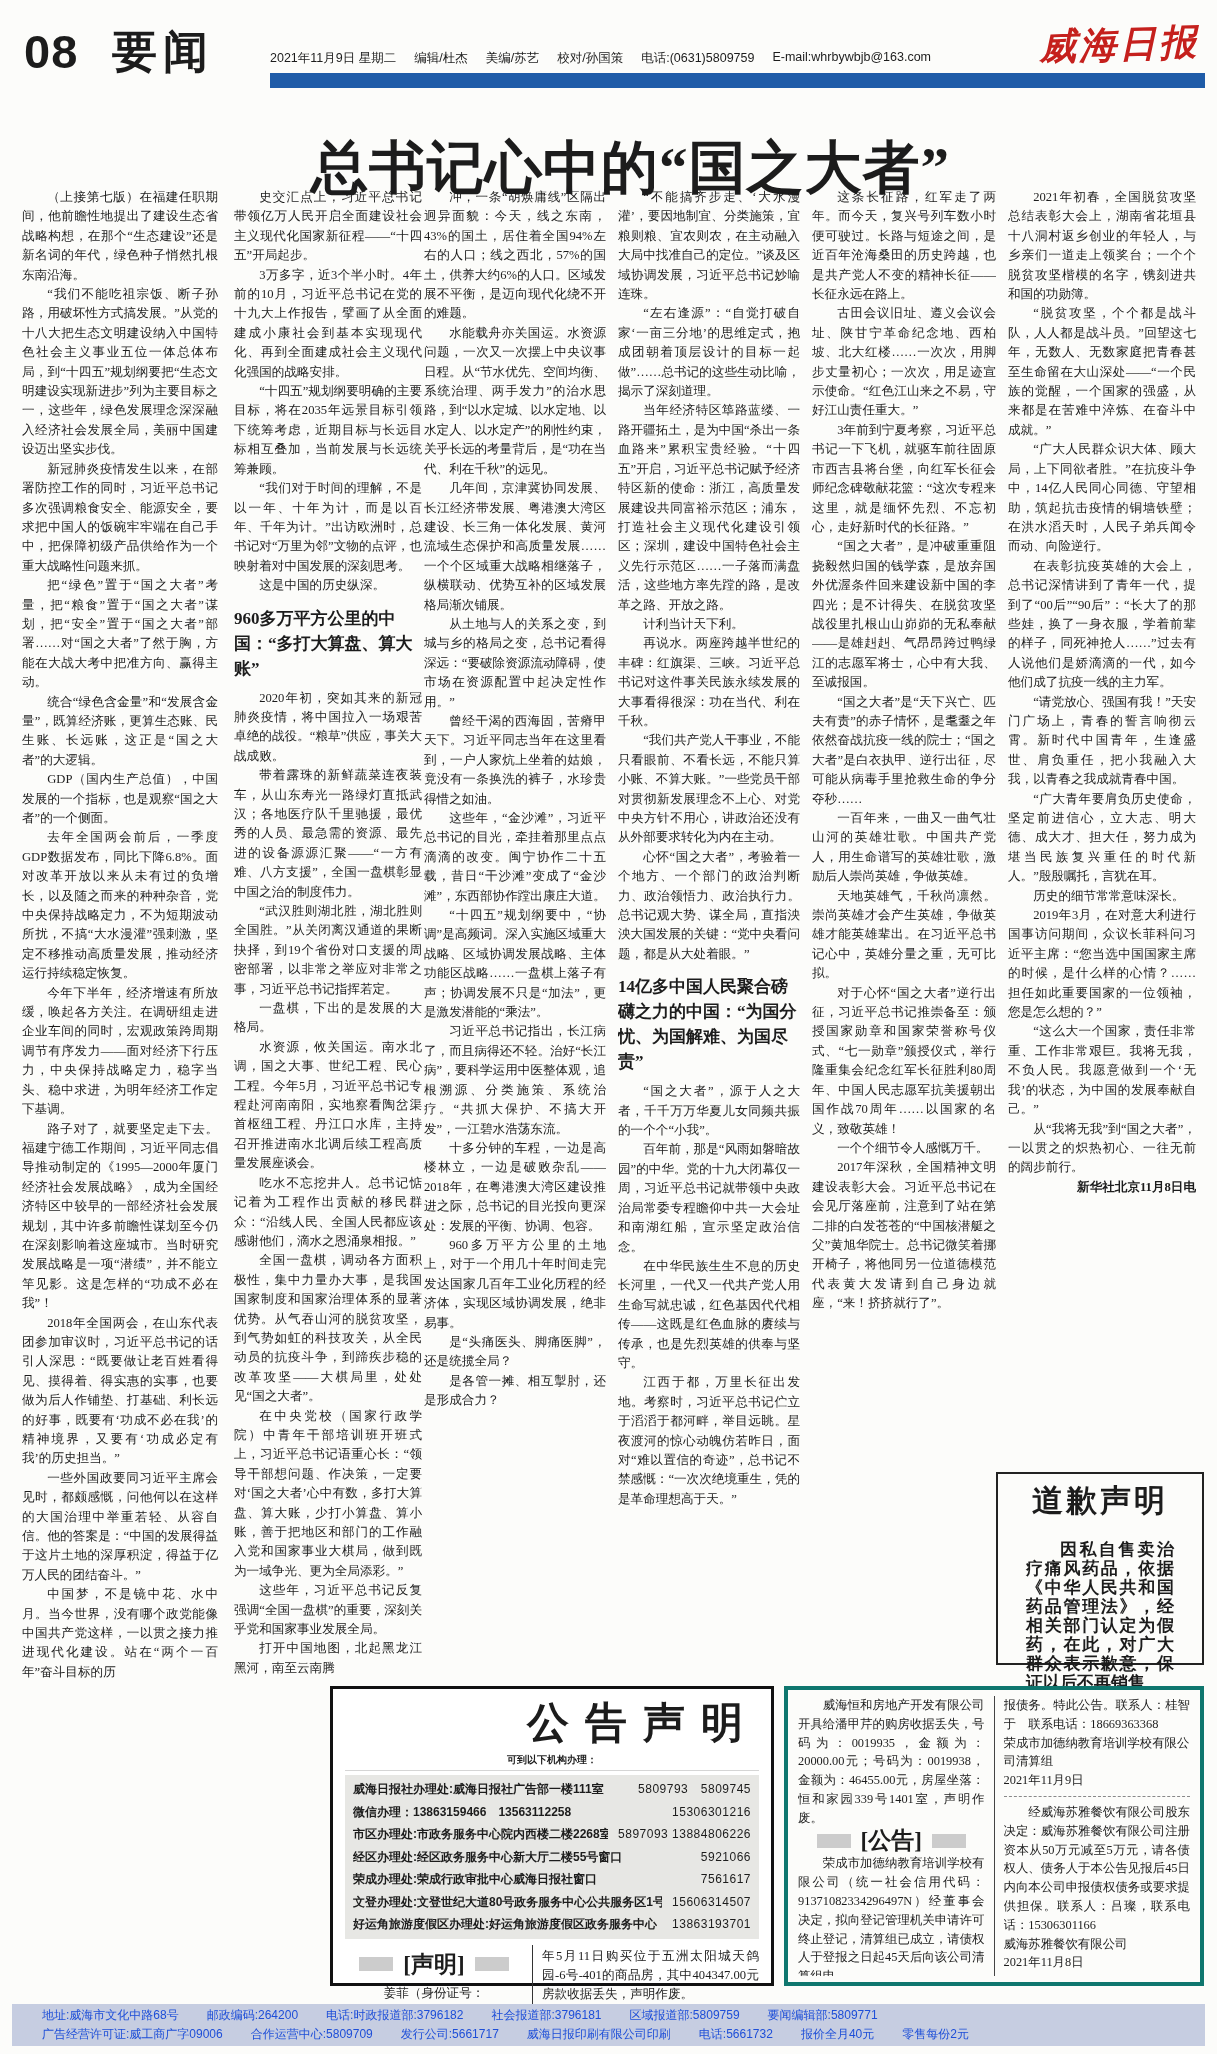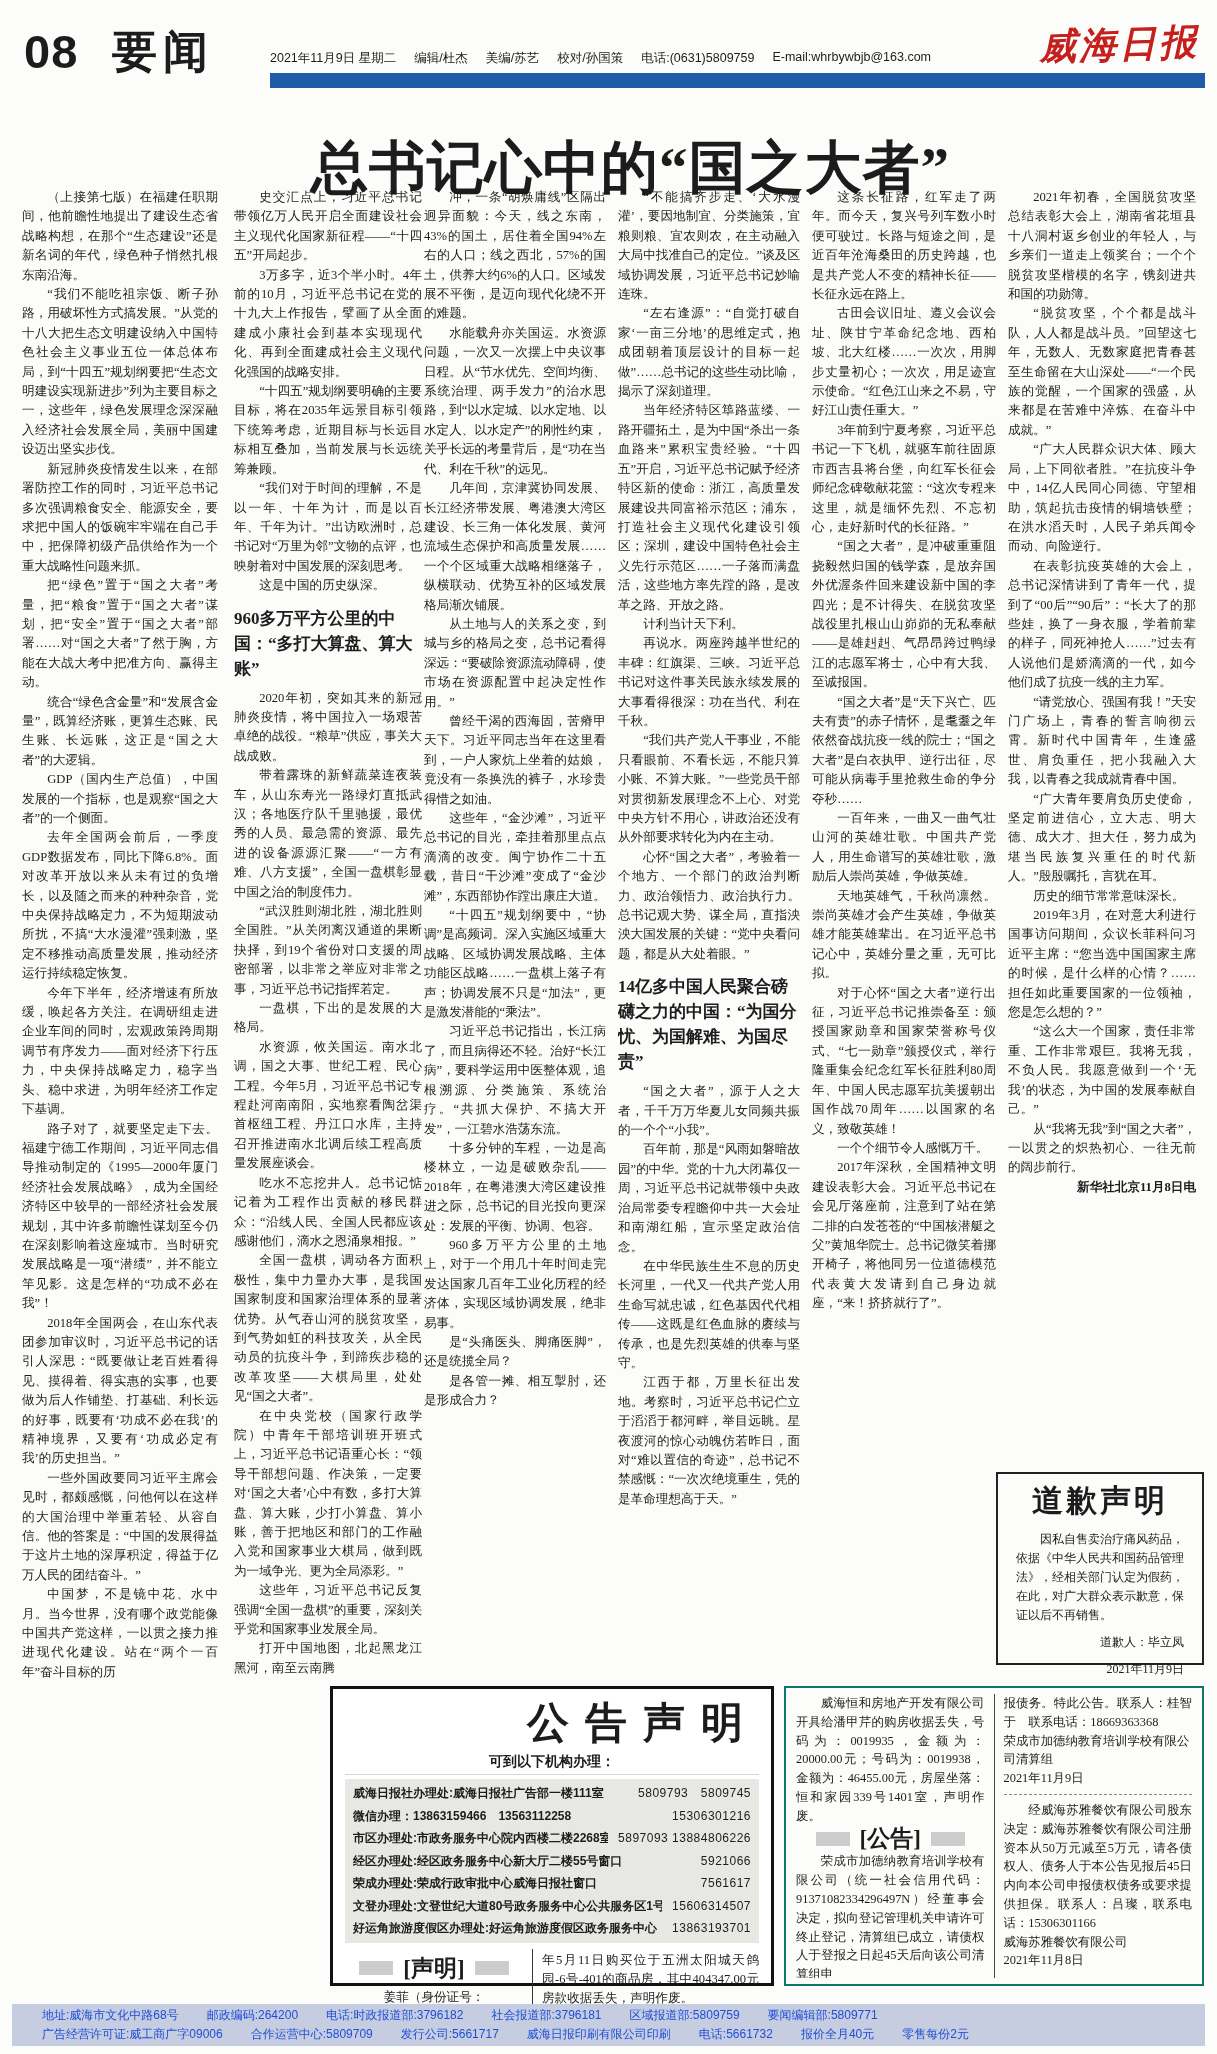--- a/index.html
+++ b/index.html
@@ -27,44 +27,44 @@
   .c1{left:22px;width:196px;height:1798px;}
   .c2{left:234px;width:188px;height:1798px;}
   .c3{left:424px;width:182px;height:1488px;}
   .c4{left:618px;width:182px;height:1488px;}
   .c5{left:812px;width:184px;height:1488px;}
   .c6{left:1008px;width:188px;height:1264px;}
   
   .apology{position:absolute;left:996px;top:1472px;width:208px;height:193px;
            border:2px solid #222;box-sizing:border-box;padding:4px 10px;background:#fcfcfa;}
   .apology h3{margin:2px 0 6px;text-align:center;font-size:31px;letter-spacing:3px;}
-  .apology p{margin:8px;font-size:12px;line-height:19px;text-indent:2em;text-align:justify;}
+  .apology p{margin:18px;font-size:17px;line-height:19px;text-indent:2em;text-align:justify;font-weight:bold;}
   .apology .sig{text-align:right;text-indent:0;}
   
   .notice-board{position:absolute;left:330px;top:1686px;width:444px;height:300px;
                 border:3px solid #111;box-sizing:border-box;padding:6px 12px;background:#fff;}
   .nb-title{text-align:right;font-size:42px;font-weight:bold;letter-spacing:16px;margin:0;}
-  .nb-sub{text-align:center;font-size:14px;font-weight:bold;margin:2px 0 4px;
+  .nb-sub{text-align:center;font-size:10px;font-weight:bold;margin:2px 0 4px;
           border-bottom:1px solid #d5d5d5;padding-bottom:3px;}
   .nb-table{background:#e7e7e4;padding:3px 8px;font-size:12px;font-family:"Liberation Sans",sans-serif;}
   .nb-row{display:flex;justify-content:space-between;line-height:22.5px;white-space:nowrap;}
   .nb-row .lbl{font-weight:bold;overflow:hidden;}
   .nb-row .ph{margin-left:10px;letter-spacing:.5px;}
   .nb-bottom{display:flex;margin-top:6px;}
   .nb-left{width:43%;text-align:center;}
   .nb-divider{width:1px;background:#333;margin:0 9px;}
   .nb-right{flex:1;}
   .nb-right p{margin:2px 0 0;font-size:12.6px;line-height:19px;text-align:justify;}
   .tag{display:flex;align-items:center;justify-content:center;gap:10px;
        font-size:23px;font-weight:bold;margin:4px 0;}
   .tag::before,.tag::after{content:"";width:34px;height:14px;background:#ccc;}
   .nb-left p{margin:3px 0 0;font-size:12.6px;line-height:19px;text-align:center;}
   
   .right-box{position:absolute;left:784px;top:1686px;width:420px;height:300px;
-             border:2px solid #0f766e;box-sizing:border-box;display:flex;padding:6px 10px;background:#fcfcfa;}
+             border:4px solid #0f766e;box-sizing:border-box;display:flex;padding:6px 10px;background:#fcfcfa;}
   .rb-col{flex:1;font-size:12.4px;line-height:18.8px;text-align:justify;overflow:hidden;}
   .rb-col p{margin:0;text-indent:2em;}
   .rb-col .sig{text-align:left;text-indent:0;}
   .rb-divider{width:1px;background:#444;margin:0 9px;}
   .dashed{border:none;border-top:1px dashed #888;margin:6px 0;}
   
   .footer{position:absolute;left:12px;top:2004px;width:1193px;height:42px;background:#c6cde1;
           box-sizing:border-box;padding:2px 30px;font-family:"Liberation Sans",sans-serif;
           font-size:12px;color:#1d4ed8;}
   .footer .line{display:flex;gap:28px;line-height:19px;white-space:nowrap;}

